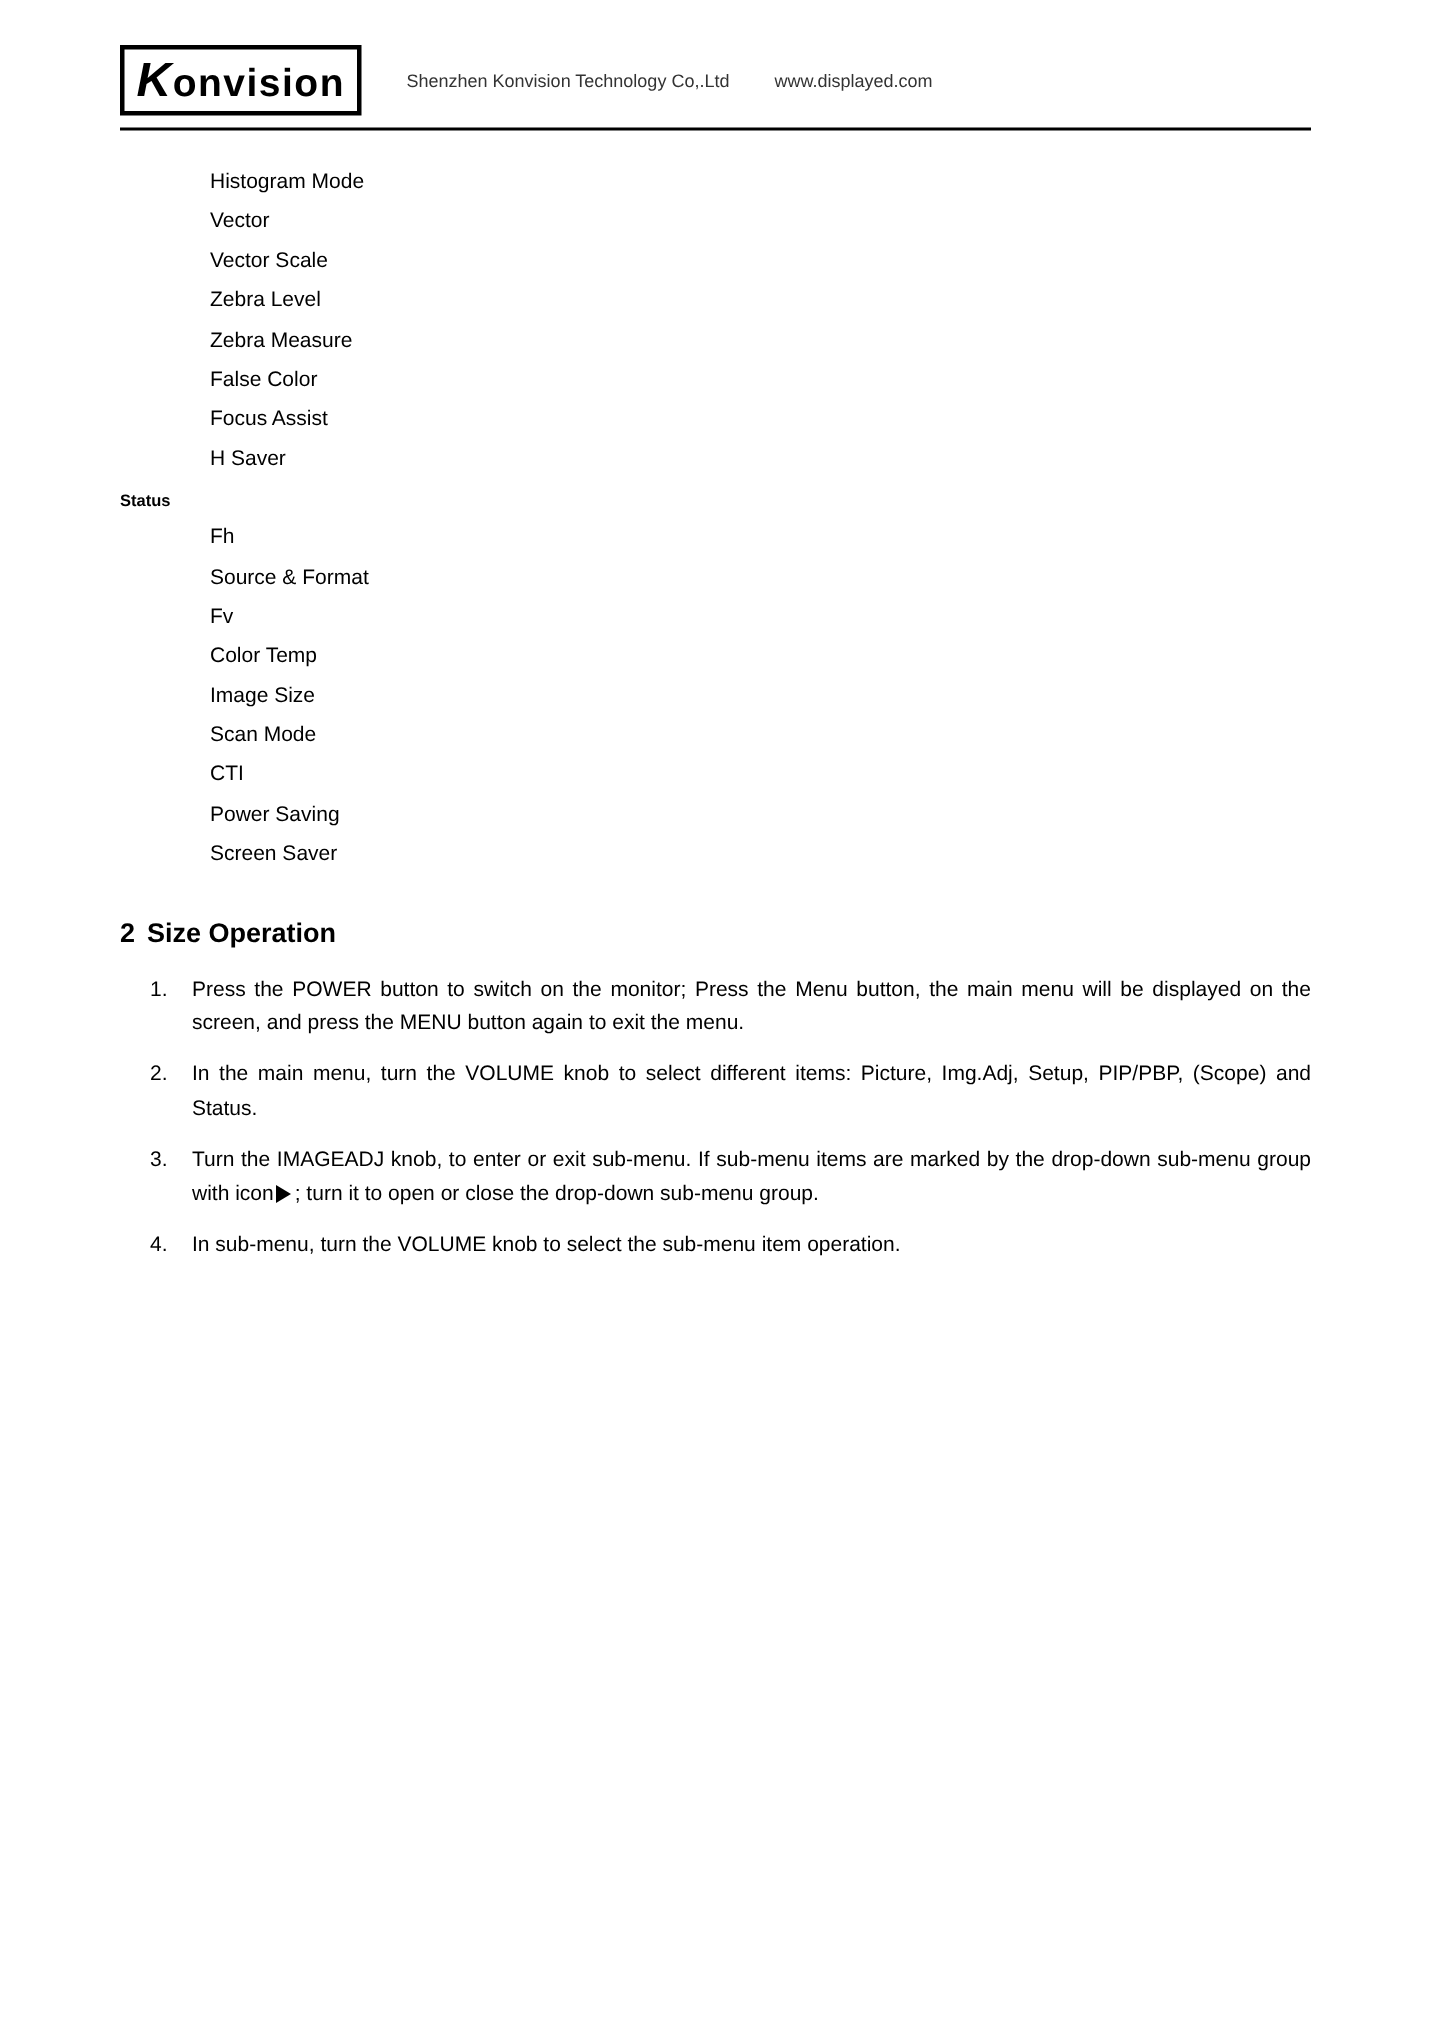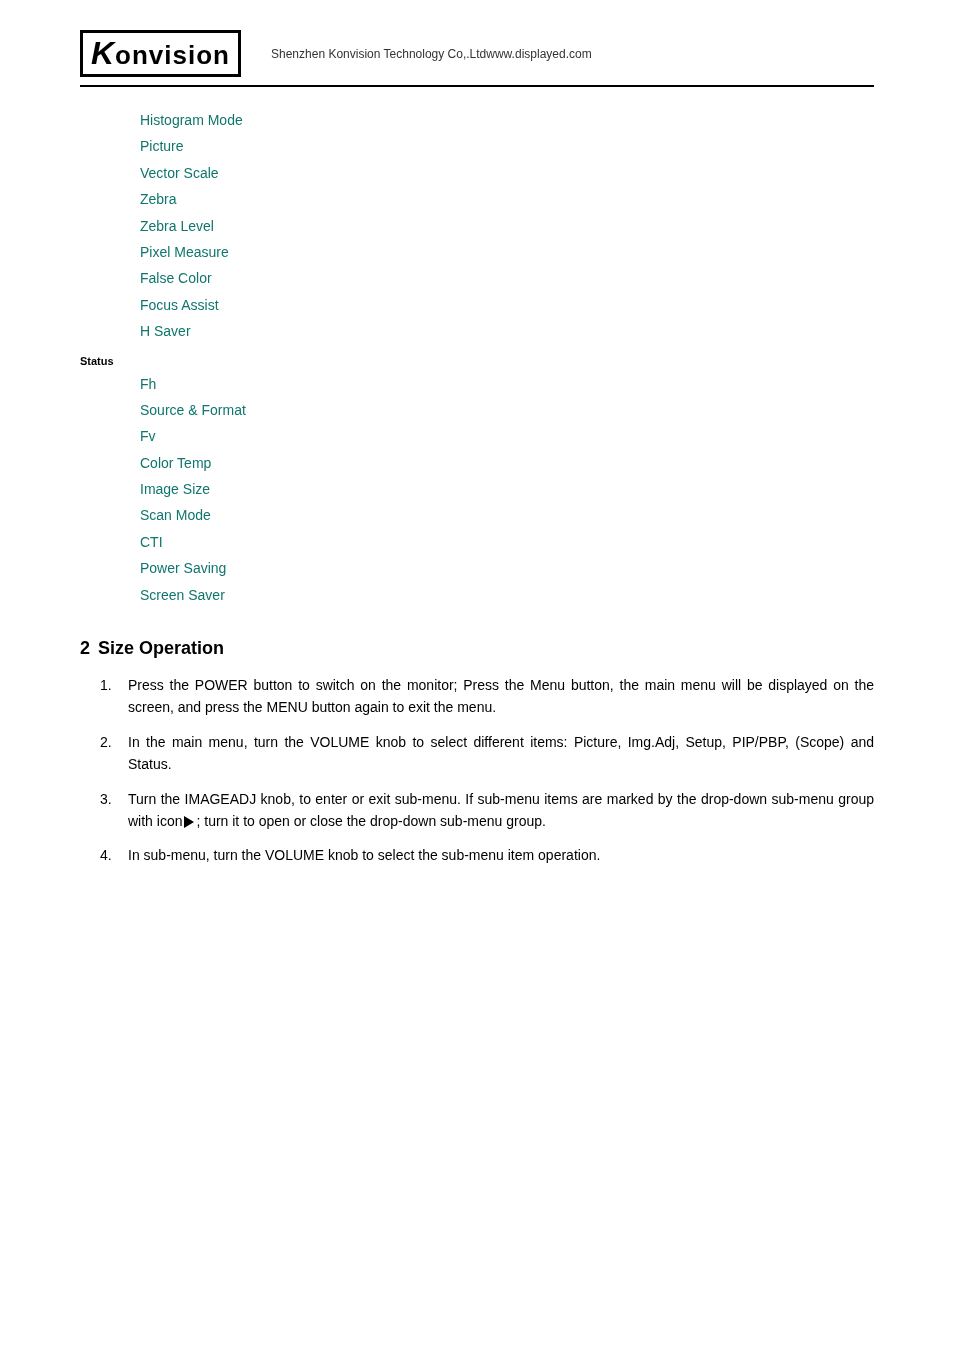--- a/index.html
+++ b/index.html
@@ -44,41 +44,42 @@
       font-weight: bold;
       font-family: Arial, sans-serif;
       letter-spacing: 1px;
       color: #000000;
       border: 3px solid #000000;
       padding: 2px 8px;
     }
 
     .header-info {
       display: flex;
+      gap: 30px;
       font-size: 12px;
       color: #333333;
       margin-left: 10px;
     }
 
     
     .content {
       margin-left: 0;
     }
 
     
     .menu-list {
       list-style: none;
       margin-left: 60px;
       margin-bottom: 5px;
     }
 
     .menu-list li {
       padding: 2px 0;
       font-size: 14px;
-      color: #0f766e;
+      color: #000000;
       line-height: 1.6;
     }
 
     
     .section-heading {
       font-weight: bold;
       font-size: 11px;
       margin-top: 10px;
       margin-bottom: 4px;
       color: #000000;
@@ -151,25 +152,24 @@
     <div class="header-info">
       <span>Shenzhen Konvision Technology Co,.Ltd</span>
       <span>www.displayed.com</span>
     </div>
   </div>
 
   <div class="content">
 
     <ul class="menu-list">
       <li>Histogram Mode</li>
-      <li>Picture</li>
+      <li>Vector</li>
       <li>Vector Scale</li>
-      <li>Zebra</li>
       <li>Zebra Level</li>
-      <li>Pixel Measure</li>
+      <li>Zebra Measure</li>
       <li>False Color</li>
       <li>Focus Assist</li>
       <li>H Saver</li>
     </ul>
 
     <div>
       <div class="section-heading">Status</div>
       <ul class="menu-list">
         <li>Fh</li>
         <li>Source &amp; Format</li>

